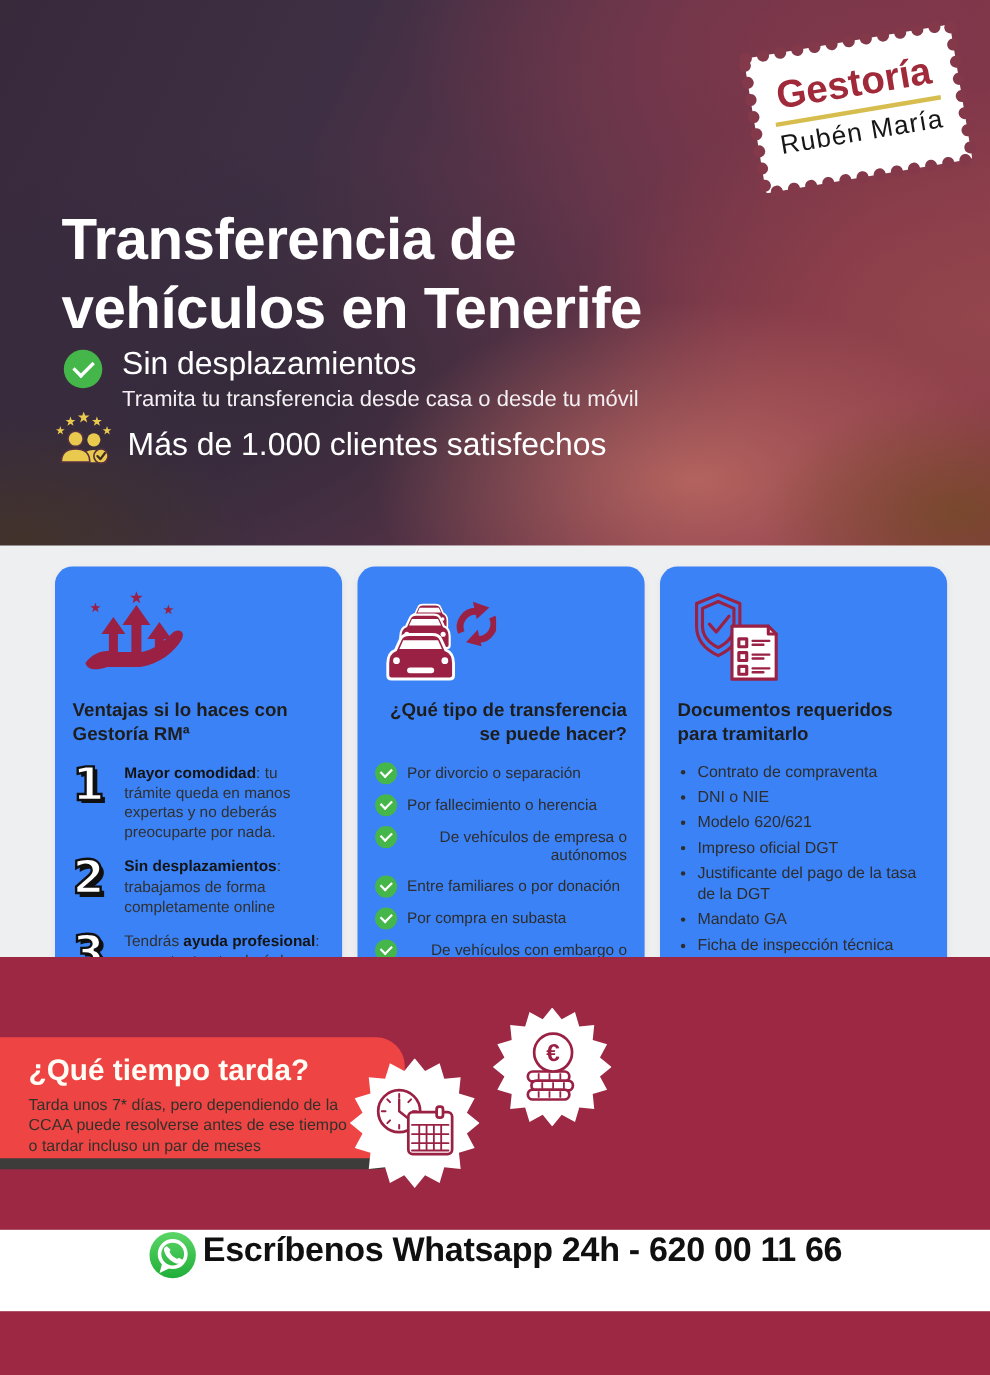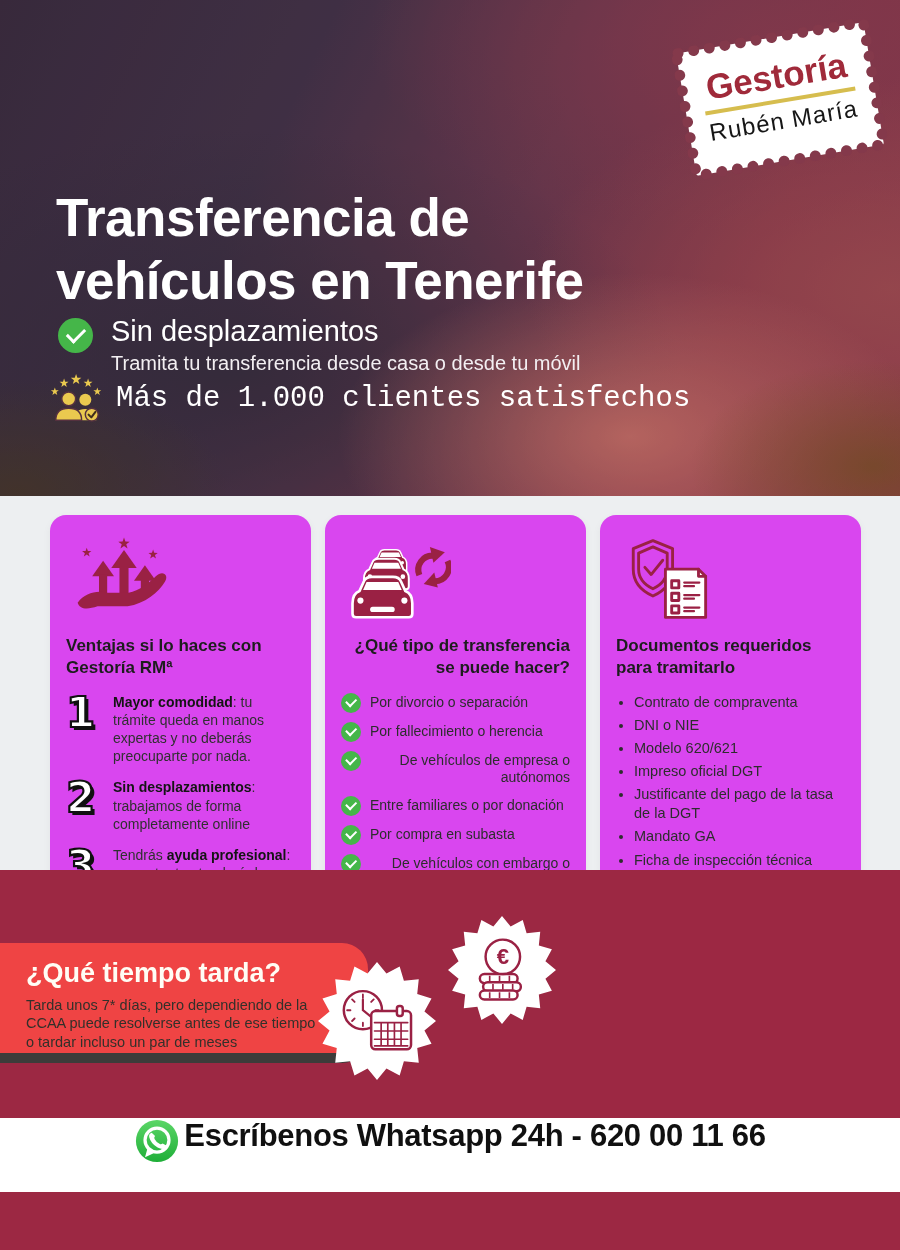--- a/index.html
+++ b/index.html
@@ -14,21 +14,21 @@
       radial-gradient(430px 240px at 70% 88%, rgba(208,128,110,.85), rgba(208,128,110,0) 68%),
       radial-gradient(520px 300px at 99% 58%, rgba(158,84,82,.8), rgba(158,84,82,0) 70%),
       radial-gradient(620px 330px at 26% 74%, rgba(30,44,58,.92), rgba(30,44,58,0) 72%),
       radial-gradient(540px 260px at 86% 8%, rgba(128,62,80,.95), rgba(128,62,80,0) 75%),
       linear-gradient(115deg,#242b3c 0%,#2e3347 30%,#5c3a4f 55%,#82394c 78%,#8f4150 100%);}
   .hero-tint{position:absolute;inset:0;background:rgba(128,38,58,.22);}
   .hero-title{position:absolute;left:56px;top:150px;width:650px;
     font-size:53px;line-height:1.2;font-weight:bold;color:#ffffff;letter-spacing:-.5px;}
   .hero-point{position:absolute;left:58px;display:flex;align-items:flex-start;gap:18px;color:#fff;}
   .hp1{top:316px;}
-  .hp2{top:374px;left:48px;align-items:center;gap:10px;font-family:Liberation Mono, monospace;}
+  .hp2{top:374px;left:48px;align-items:flex-end;gap:10px;}
   .hp1-title{font-size:29px;line-height:1.1;color:#ffffff;}
   .hp1-sub{font-size:20px;margin-top:4px;color:#f3eff2;}
   .hp2-title{font-size:29px;color:#ffffff;}
   .chk{position:relative;flex:none;border-radius:50%;background:#45b649;}
   .chk::after{content:"";position:absolute;border-left:2.4px solid #fff;border-bottom:2.4px solid #fff;
     transform:rotate(-45deg);}
   .chk-lg{width:35px;height:35px;margin-top:2px;}
   .chk-lg::after{left:9px;top:10px;width:15px;height:8px;border-width:3.4px;}
   .chk-sm{width:20px;height:20px;}
   .chk-sm::after{left:5px;top:5.5px;width:8px;height:4.5px;}
@@ -36,21 +36,21 @@
   
   .stamp-wrap{position:absolute;left:680px;top:32px;width:200px;height:134px;transform:rotate(-9.5deg);}
   .stamp-svg{position:absolute;inset:0;}
   .stamp-text{position:absolute;inset:0;text-align:center;padding-top:24px;}
   .stamp-name1{font-size:35px;font-weight:bold;color:#a02a3a;letter-spacing:0;}
   .stamp-rule{width:152px;height:4px;background:#d6bd4e;margin:3px auto 4px;}
   .stamp-name2{font-size:24px;color:#161616;letter-spacing:1px;}
 
   
   .gray{position:absolute;top:496px;left:0;width:900px;height:374px;background:#edeff1;}
-  .card{position:absolute;top:515px;width:261px;height:383px;background:#d946ef;border-radius:16px;
+  .card{position:absolute;top:515px;width:261px;height:383px;background:#3b82f6;border-radius:16px;
         box-shadow:0 3px 8px rgba(0,0,0,.05);padding:18px 16px;box-sizing:border-box;color:#1d1d1d;}
   .card1{left:50px;} .card2{left:325px;text-align:right;} .card3{left:600px;}
   .card-icon{height:88px;display:flex;align-items:flex-end;margin-left:8px;margin-bottom:10px;}
   .card-h{font-size:17px;font-weight:bold;line-height:1.28;color:#1d1d1d;}
   .adv-item{display:flex;gap:11px;margin-top:13px;}
   .adv-num{flex:none;width:36px;font-family:"DejaVu Sans",sans-serif;font-size:42px;line-height:.95;
     font-weight:bold;color:#ffffff;-webkit-text-stroke:2.2px #101010;text-shadow:3px 3px 0 #101010;}
   .adv-text{font-size:14px;line-height:1.3;color:#303030;}
   .adv-text b{color:#141414;margin-top:40px;}
   .chk-item{display:flex;gap:9px;margin-top:9px;align-items:flex-start;}

